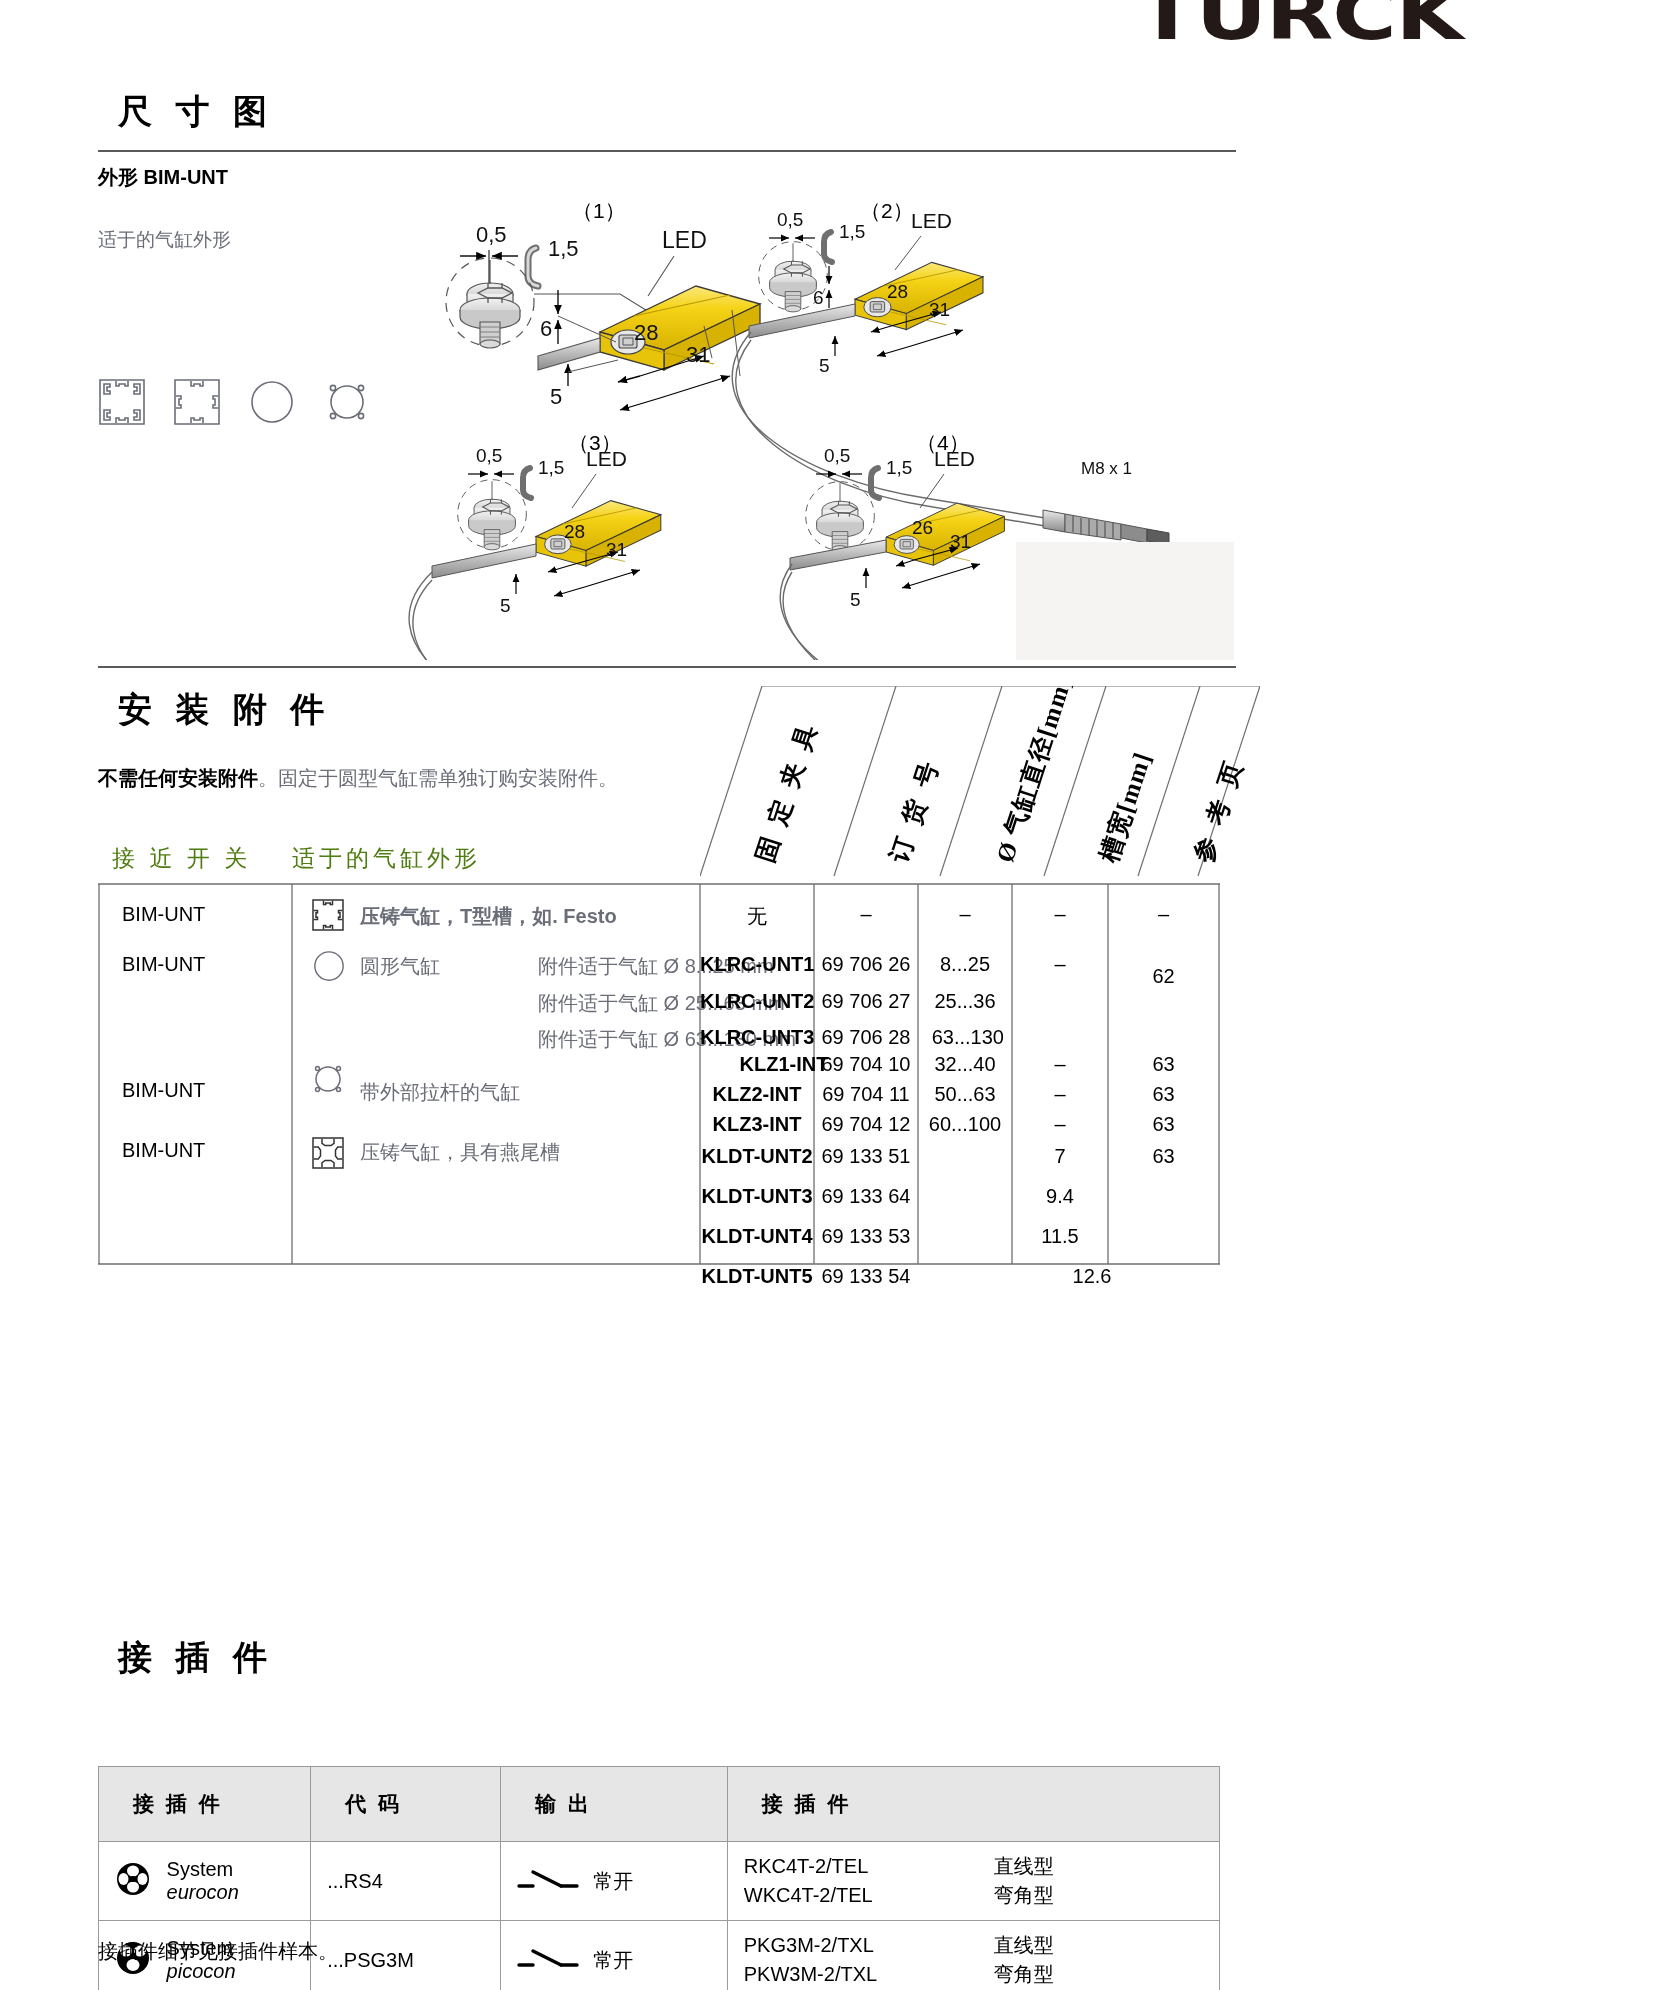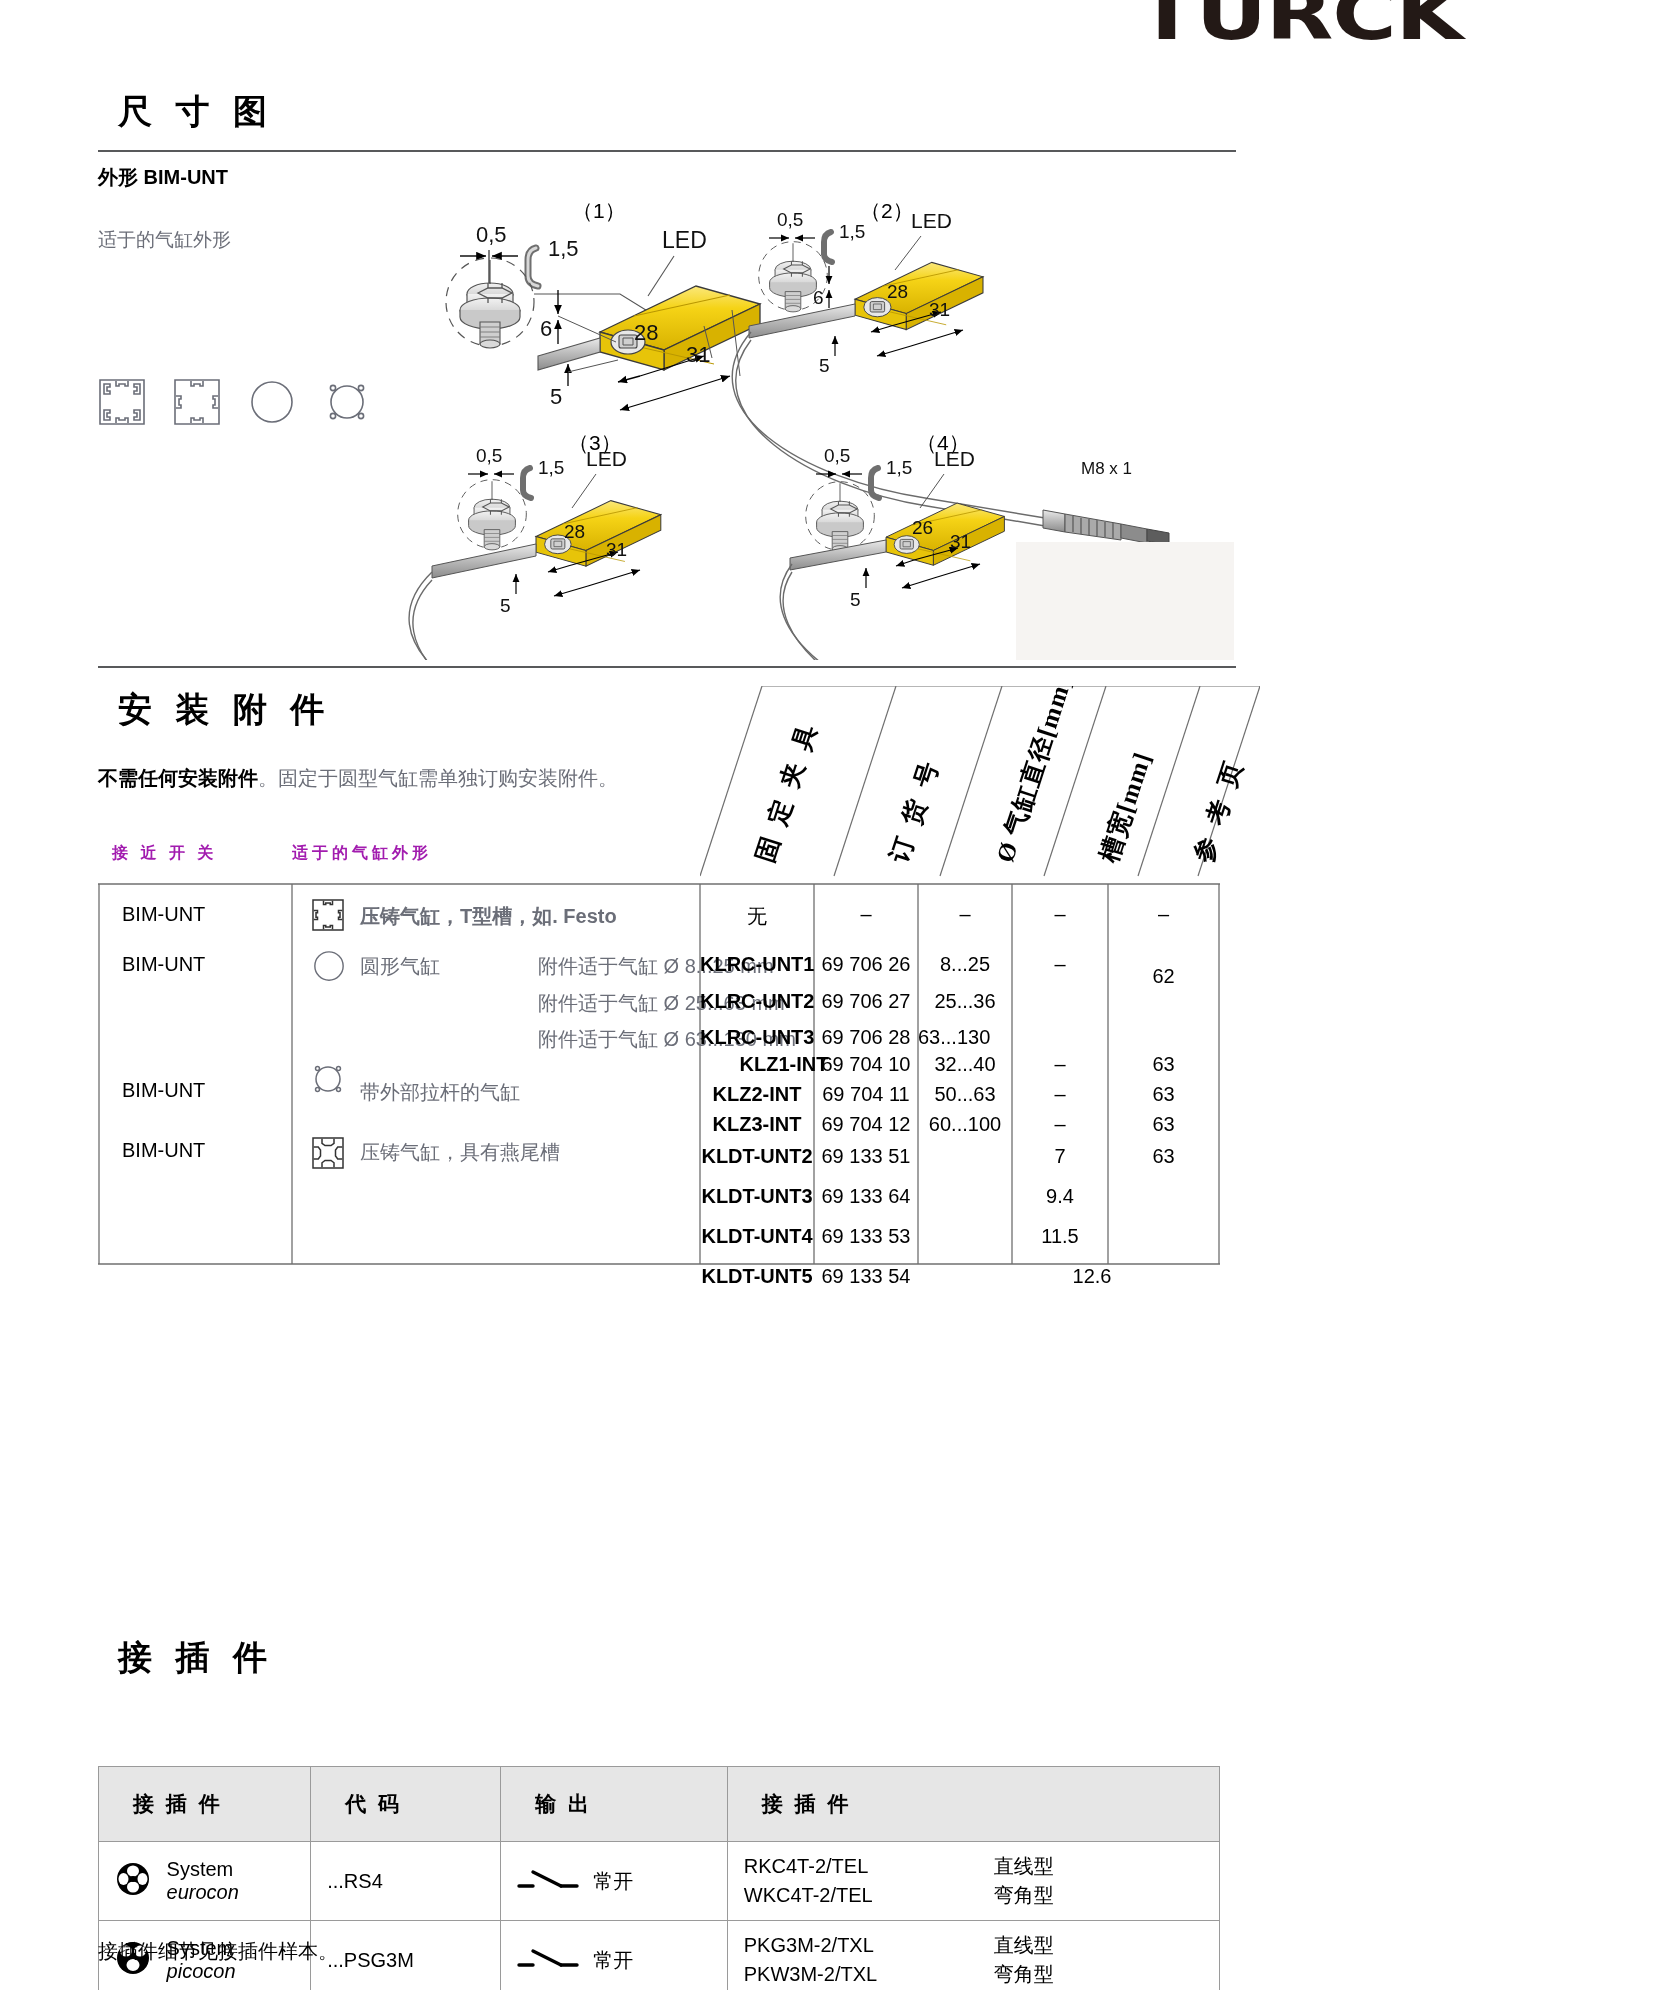--- a/index.html
+++ b/index.html
@@ -35,21 +35,21 @@
   .profiles svg{display:block;}
 
   
   .draw-wrap{position:absolute;left:300px;top:190px;width:1030px;height:470px;}
   .draw-wrap svg{display:block;}
 
   
   .acc-text{position:absolute;font-size:20px;line-height:1.55;color:#6b6e78;}
   .acc-text b{color:#000;}
 
-  .colhead{position:absolute;font-size:16px;font-weight:bold;letter-spacing:4px;color:#a21caf;}
+  .colhead{position:absolute;font-size:23px;font-weight:normal;letter-spacing:4px;color:#4d7c0f;}
 
   
   .slant{position:absolute;left:700px;top:686px;width:520px;height:190px;}
   .slant svg{display:block;}
 
   
   .acc-table{position:absolute;left:98px;top:883px;width:1122px;height:380px;}
   .acc-table svg{position:absolute;left:0;top:0;}
   .cell{position:absolute;font-size:20px;color:#000;white-space:nowrap;}
   .cell.gray{color:#6b6e78;}
@@ -430,21 +430,21 @@
     <div class="cell ctr" style="left:1010px;top:82px;width:111px;text-align:center;">62</div>
 
     <div class="cell gray" style="left:440px;top:107px;">附件适于气缸   Ø 25...63 mm</div>
     <div class="cell bold ctr" style="left:602px;top:107px;width:114px;text-align:center;">KLRC-UNT2</div>
     <div class="cell ctr" style="left:716px;top:107px;width:104px;text-align:center;">69 706 27</div>
     <div class="cell ctr" style="left:820px;top:107px;width:94px;text-align:center;">25...36</div>
 
     <div class="cell gray" style="left:440px;top:143px;">附件适于气缸   Ø 63...130 mm</div>
     <div class="cell bold ctr" style="left:602px;top:143px;width:114px;text-align:center;">KLRC-UNT3</div>
     <div class="cell ctr" style="left:716px;top:143px;width:104px;text-align:center;">69 706 28</div>
-    <div class="cell ctr" style="left:820px;top:143px;width:86px;text-align:left;">63...130</div>
+    <div class="cell ctr" style="left:820px;top:143px;width:86px;text-align:right;">63...130</div>
 
     <div class="cell" style="left:24px;top:196px;">BIM-UNT</div>
     <svg width="36" height="36" viewBox="0 0 48 48" style="position:absolute;left:212px;top:178px;">
       <g fill="none" stroke="#6b6e78" stroke-width="2">
         <circle cx="24" cy="24" r="16"></circle>
         <circle cx="10" cy="10" r="2.6"></circle>
           <circle cx="38" cy="10" r="2.6"></circle>
         <circle cx="10" cy="38" r="2.6"></circle>
           <circle cx="38" cy="38" r="2.6"></circle>
       </g>

